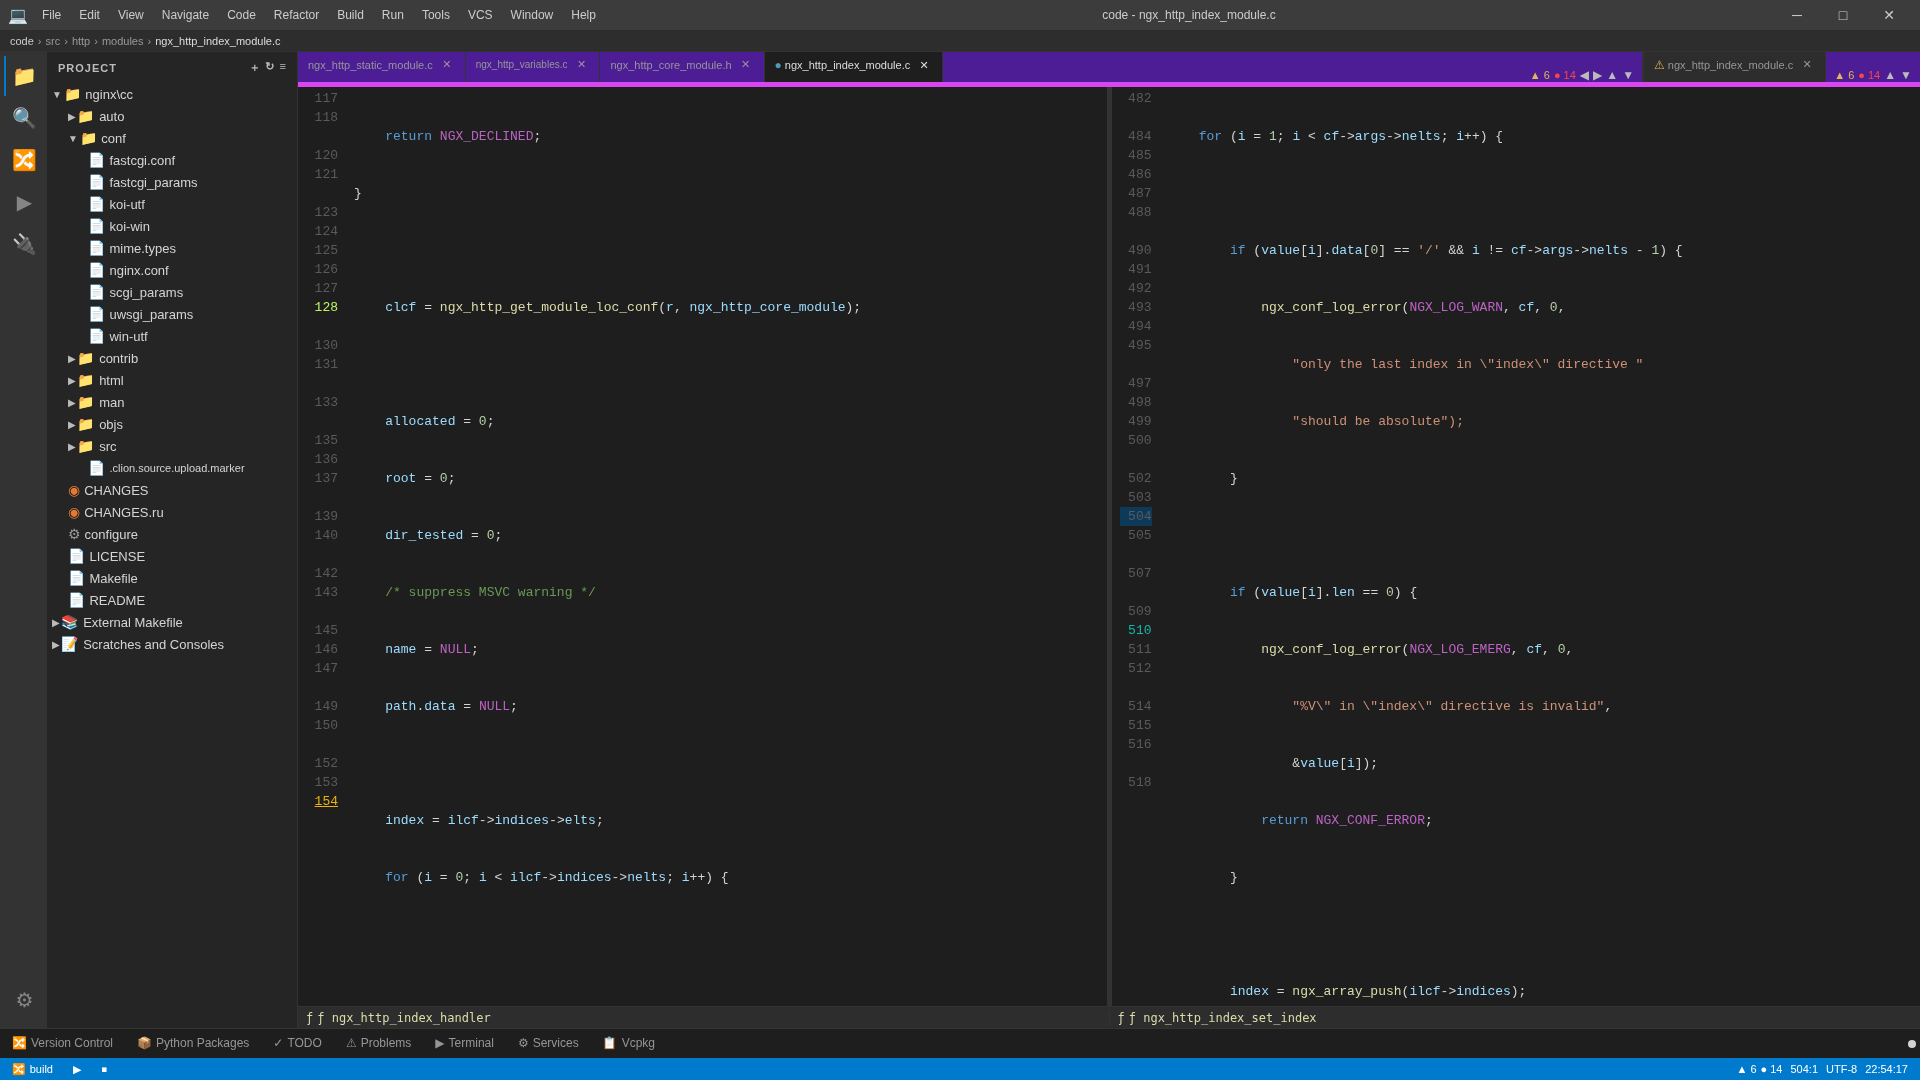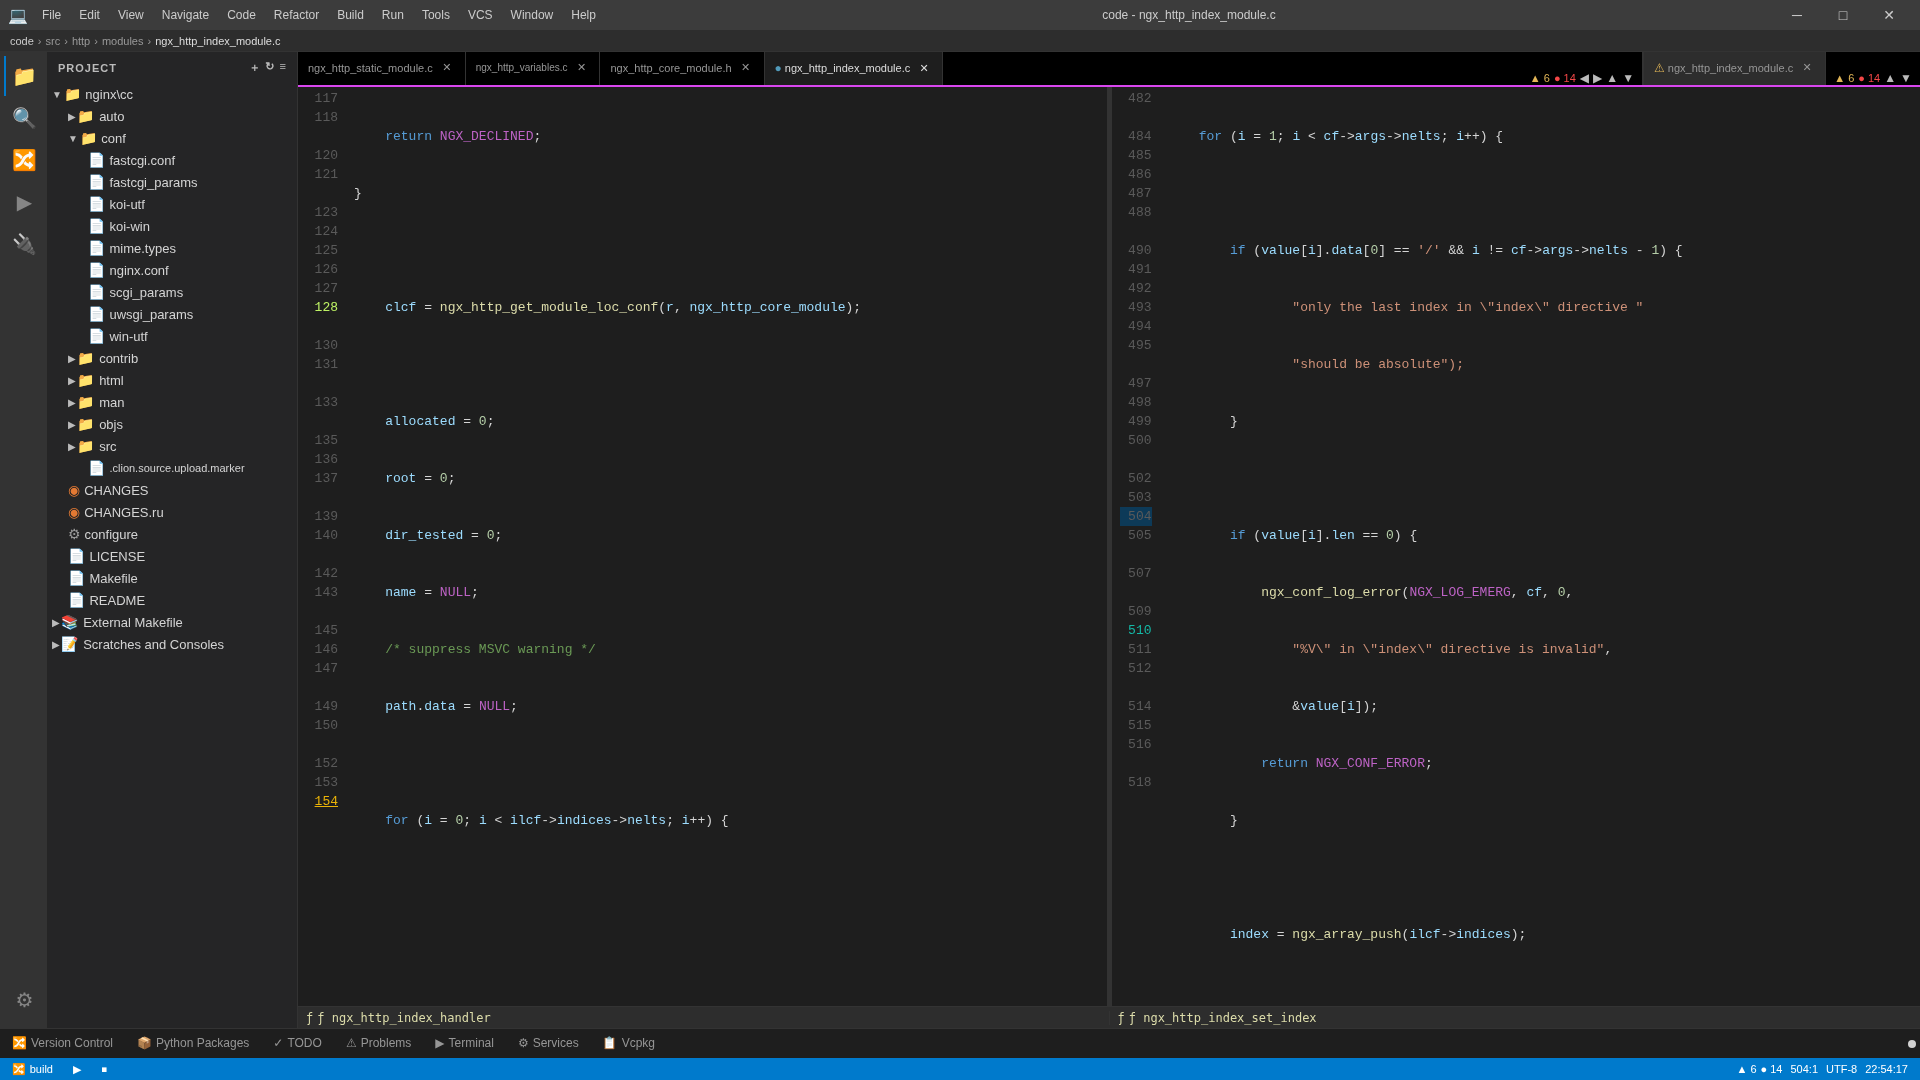--- a/index.html
+++ b/index.html
@@ -33,21 +33,21 @@
     #sidebar { width: 250px; background: #252526; border-right: 1px solid #333; overflow-y: auto; overflow-x: hidden; display: flex; flex-direction: column; }
     #sidebar-header { padding: 8px 10px; font-size: 11px; color: #bbb; text-transform: uppercase; letter-spacing: 1px; font-weight: 600; display: flex; justify-content: space-between; align-items: center; }
     .tree-item { display: flex; align-items: center; height: 22px; padding-left: 8px; cursor: pointer; white-space: nowrap; overflow: hidden; font-size: 13px; }
     .tree-item .icon { margin-right: 4px; font-size: 14px; }
     .tree-item .arrow { font-size: 10px; margin-right: 2px; color: #bbb; }
     .folder-icon { color: #dcb67a; }
     .file-icon { color: #519aba; }
     .file-icon-gray { color: #999; }
 
     
-    #tabs { height: 35px; background: #000000; display: flex; align-items: flex-end; border-bottom: 2px solid #d946ef; overflow: hidden; justify-content: space-between; }
+    #tabs { height: 35px; background: #4c1d95; display: flex; align-items: flex-end; border-bottom: 5px solid #d946ef; overflow: hidden; justify-content: space-between; }
     .tab { height: 35px; display: flex; align-items: center; padding: 0 10px; font-size: 12px; color: #969696; border-right: 1px solid #333; cursor: pointer; white-space: nowrap; position: relative; min-width: 120px; }
     .tab.active { background: #1e1e1e; color: #ddd; border-top: 1px solid #007acc; }
     .tab .tab-close { margin-left: 6px; font-size: 11px; width: 16px; height: 16px; display: flex; align-items: center; justify-content: center; border-radius: 3px; }
     .tab-extra { display: flex; align-items: center; gap: 4px; padding: 0 8px; margin-left: auto; color: #bbb; }
 
     
     #editor-area { display: flex; flex: 1; overflow: hidden; }
     .editor-pane { flex: 1; display: flex; flex-direction: column; overflow: hidden; position: relative; }
 
     
@@ -374,24 +374,25 @@
           </div>
           <div class="code-content" style="padding-top:2px; color:#d4d4d4;">
             <div style="height:19px;">    <span class="kw">return</span> <span class="macro" style="color:#bd63c5;">NGX_DECLINED</span>;</div>
             <div style="height:19px;">}</div>
             <div style="height:19px;"></div>
             <div style="height:19px;">    <span class="var">clcf</span> = <span class="fn">ngx_http_get_module_loc_conf</span>(<span class="var">r</span>, <span class="var">ngx_http_core_module</span>);</div>
             <div style="height:19px;"></div>
             <div style="height:19px;">    <span class="var">allocated</span> = <span class="num">0</span>;</div>
             <div style="height:19px;">    <span class="var">root</span> = <span class="num">0</span>;</div>
             <div style="height:19px;">    <span class="var">dir_tested</span> = <span class="num">0</span>;</div>
+            <div style="height:19px;">    <span class="cmt">/* suppress MSVC warning */</span></div>
             <div style="height:19px;">    <span class="var">name</span> = <span class="macro" style="color:#bd63c5;">NULL</span>;</div>
-            <div style="height:19px;">    <span class="cmt">/* suppress MSVC warning */</span></div>
             <div style="height:19px;">    <span class="var">path</span>.<span class="var">data</span> = <span class="macro" style="color:#bd63c5;">NULL</span>;</div>
             <div style="height:19px;"></div>
+            <div style="height:19px;">    <span class="var">index</span> = <span class="var">ilcf</span>-&gt;<span class="var">indices</span>-&gt;<span class="var">elts</span>;</div>
             <div style="height:19px;">    <span class="kw">for</span> (<span class="var">i</span> = <span class="num">0</span>; <span class="var">i</span> &lt; <span class="var">ilcf</span>-&gt;<span class="var">indices</span>-&gt;<span class="var">nelts</span>; <span class="var">i</span>++) {</div>
             <div style="height:19px;"></div>
             
             
             
             
             
             
             
             
@@ -468,20 +469,21 @@
             <div style="color:#5a5a5a; height:19px;">514</div>
             <div style="color:#5a5a5a; height:19px;">515</div>
             <div style="color:#5a5a5a; height:19px;">516</div>
             <div style="height:19px;"></div>
             <div style="color:#5a5a5a; height:19px;">518</div>
           </div>
           <div class="code-content" style="padding-top:2px; color:#d4d4d4;">
             <div style="height:19px;">    <span class="kw">for</span> (<span class="var">i</span> = <span class="num">1</span>; <span class="var">i</span> &lt; <span class="var">cf</span>-&gt;<span class="var">args</span>-&gt;<span class="var">nelts</span>; <span class="var">i</span>++) {</div>
             <div style="height:19px;"></div>
             <div style="height:19px;">        <span class="kw">if</span> (<span class="var">value</span>[<span class="var">i</span>].<span class="var">data</span>[<span class="num">0</span>] == <span class="str">'/'</span> &amp;&amp; <span class="var">i</span> != <span class="var">cf</span>-&gt;<span class="var">args</span>-&gt;<span class="var">nelts</span> - <span class="num">1</span>) {</div>
+            <div style="height:19px;">            <span class="fn">ngx_conf_log_error</span>(<span class="macro" style="color:#bd63c5;">NGX_LOG_WARN</span>, <span class="var">cf</span>, <span class="num">0</span>,</div>
             <div style="height:19px;">                <span class="str">"only the last index in \"index\" directive "</span></div>
             <div style="height:19px;">                <span class="str">"should be absolute");</span></div>
             <div style="height:19px;">        }</div>
             <div style="height:19px;"></div>
             <div style="height:19px;">        <span class="kw">if</span> (<span class="var">value</span>[<span class="var">i</span>].<span class="var">len</span> == <span class="num">0</span>) {</div>
             <div style="height:19px;">            <span class="fn">ngx_conf_log_error</span>(<span class="macro" style="color:#bd63c5;">NGX_LOG_EMERG</span>, <span class="var">cf</span>, <span class="num">0</span>,</div>
             <div style="height:19px;">                <span class="str">"%V\" in \"index\" directive is invalid"</span>,</div>
             <div style="height:19px;">                &amp;<span class="var">value</span>[<span class="var">i</span>]);</div>
             <div style="height:19px;">            <span class="kw">return</span> <span class="macro" style="color:#bd63c5;">NGX_CONF_ERROR</span>;</div>
             <div style="height:19px;">        }</div>

